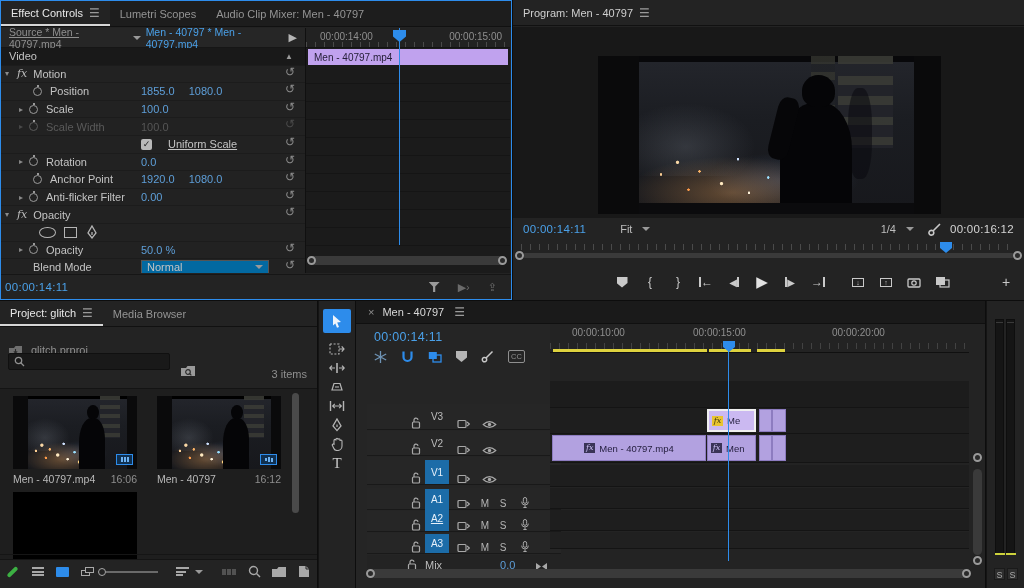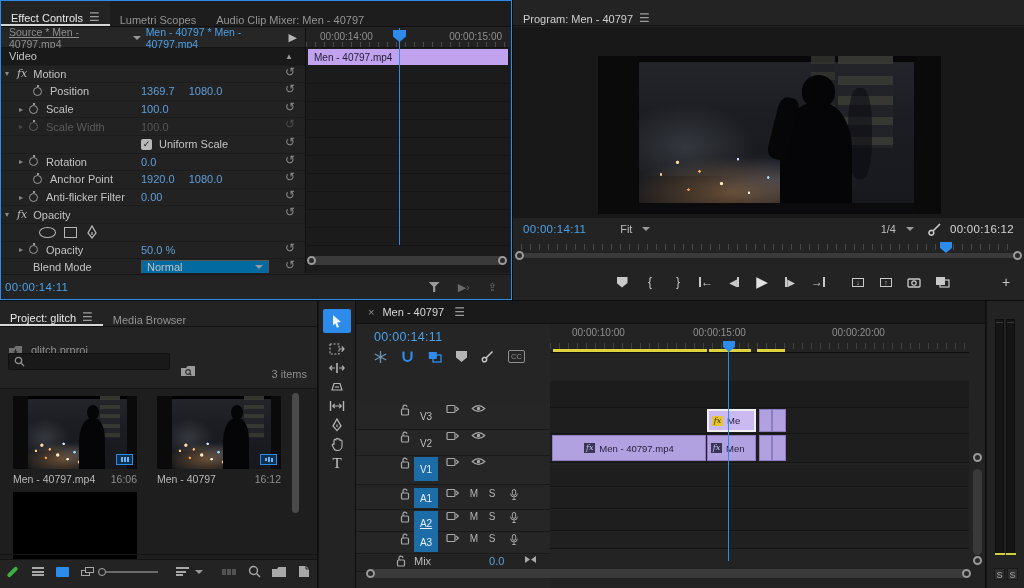--- a/index.html
+++ b/index.html
@@ -18,21 +18,21 @@
   .reset { color:#8a8a8a; font-size:12px; line-height:10px; }
   .stopwatch { display:inline-block; width:9px; height:9px; border:1.2px solid #9a9a9a;
                border-radius:50%; position:relative; }
   .stopwatch:before { content:""; position:absolute; top:-3px; left:2.5px; width:2px; height:2px; background:#9a9a9a; }
   .fxicon { font-family:"DejaVu Serif", serif; font-style:italic; font-size:11px; color:#bdbdbd; }
   .twirl { color:#8a8a8a; font-size:8px; }
   
   #ec { left:0; top:0; width:512px; height:300px; border:1px solid #2d8ceb; background:#232323; }
   .tabbar { position:absolute; left:0; top:0; right:0; height:26px; background:#1d1d1d;
             display:flex; align-items:center; gap:0; border-bottom:1px solid #111; }
-  .tab { padding:0 10px; height:100%; display:flex; align-items:flex-end; gap:6px; color:#949494; white-space:nowrap; }
+  .tab { padding:0 10px; height:100%; display:flex; align-items:center; gap:6px; color:#949494; white-space:nowrap; }
   .tab.active { color:#e8e8e8; background:#232323; border-bottom:2px solid #d6d6d6; }
   #ec-toolbar { position:absolute; left:0; top:27px; width:304px; height:20px; background:#262626;
                 display:flex; align-items:center; border-bottom:1px solid #161616; }
   #ec-left { position:absolute; left:0; top:47px; width:304px; bottom:26px; background:#222; overflow:hidden; }
   .ecrow { height:17.6px; display:flex; align-items:center; position:relative;
            border-bottom:1px solid #1c1c1c; padding-left:4px; }
   .ecrow .rst { position:absolute; right:10px; top:1px; }
   .ec-indent1 { margin-left:14px; } .ec-indent2 { margin-left:28px; }
   .ec-vals { position:absolute; left:140px; display:flex; gap:14px; }
   .secrow { background:#191919; }
@@ -125,21 +125,21 @@
   .sliderknob { width:8px; height:8px; border:1.5px solid #a8a8a8; border-radius:50%; background:#232323; }
   
   #tools { left:318px; top:301px; width:37px; height:287px; background:#232323; border-left:1px solid #141414; }
   .tool { position:absolute; left:4px; width:28px; height:24px; display:flex; align-items:center; justify-content:center; }
   .tool.active { background:#2d8ceb; border-radius:2px; }
   
   #tl { left:356px; top:301px; width:629px; height:287px; background:#232323; }
   #tl-tabbar { position:absolute; left:0; top:0; right:0; height:23px; background:#1a1a1a;
                display:flex; align-items:center; border-bottom:1px solid #101010; }
   #tl-head { position:absolute; left:0; top:23px; width:194px; bottom:0; background:#252525; }
-  .trackrow { position:absolute; left:0; width:194px; display:flex; align-items:flex-start;
+  .trackrow { position:absolute; left:11px; width:194px; display:flex; align-items:flex-end;
               border-bottom:1px solid #191919; background:#262626; }
   .tname { width:24px; height:100%; display:flex; align-items:center; justify-content:center;
            color:#bdbdbd; font-size:10px; }
   .tname.sel { background:#1c6ca8; color:#e6f0fa; }
   .lane { position:absolute; left:194px; right:16px; border-bottom:1px solid #141414; background:#1e1e1e; }
   .clip { position:absolute; top:1px; bottom:1px; background:#b2a1e0; border:1px solid #8d7cc0;
           display:flex; align-items:center; gap:4px; padding:0 3px; color:#262040; font-size:9.5px; overflow:hidden; }
   .clip .fxbadge { min-width:11px; height:10px; background:#3a3456; color:#c9bdf0; font-family:"DejaVu Serif",serif;
                    font-style:italic; font-size:8px; line-height:10px; text-align:center; }
   .clip.selected { border:2px solid #f0f0f0; background:#cbb9f1; }
@@ -193,21 +193,21 @@
     <div class="ecrow">
       <span class="twirl">▾</span>
       <span class="fxicon" style="margin:0 6px 0 8px;">fx</span>
       <span>Motion</span>
       <span class="rst reset">↺</span>
     </div>
     <div class="ecrow">
       <span class="stopwatch ec-indent2"></span>
       <span style="margin-left:8px;">Position</span>
       <span class="ec-vals">
-        <span class="val">1369.7</span>
+        <span class="val">1855.0</span>
         <span class="val">1080.0</span>
       </span>
       <span class="rst reset">↺</span>
     </div>
     <div class="ecrow">
       <span class="twirl ec-indent1">▸</span>
       <span class="stopwatch" style="margin-left:6px;"></span>
       <span style="margin-left:8px;">Scale</span>
       <span class="ec-vals">
           <span class="val">100.0</span>
@@ -218,21 +218,21 @@
       <span class="twirl ec-indent1" style="color:#4a4a4a;">▸</span>
       <span class="stopwatch" style="border-color:#5a5a5a; margin-left:6px;"></span>
       <span style="margin-left:8px;">Scale Width</span>
       <span class="ec-vals">
           <span style="color:#555;">100.0</span>
         </span>
       <span class="rst reset" style="color:#4a4a4a;">↺</span>
     </div>
     <div class="ecrow">
       <span class="checkbox" style="margin-left:136px;">✓</span>
-      <span style="margin-left:7px;">Uniform Scale</span>
+      <span style="margin-left:16px;text-decoration:underline;">Uniform Scale</span>
       <span class="rst reset">↺</span>
     </div>
     <div class="ecrow">
       <span class="twirl ec-indent1">▸</span>
       <span class="stopwatch" style="margin-left:6px;"></span>
       <span style="margin-left:8px;">Rotation</span>
       <span class="ec-vals">
           <span class="val">0.0</span>
         </span>
       <span class="rst reset">↺</span>

